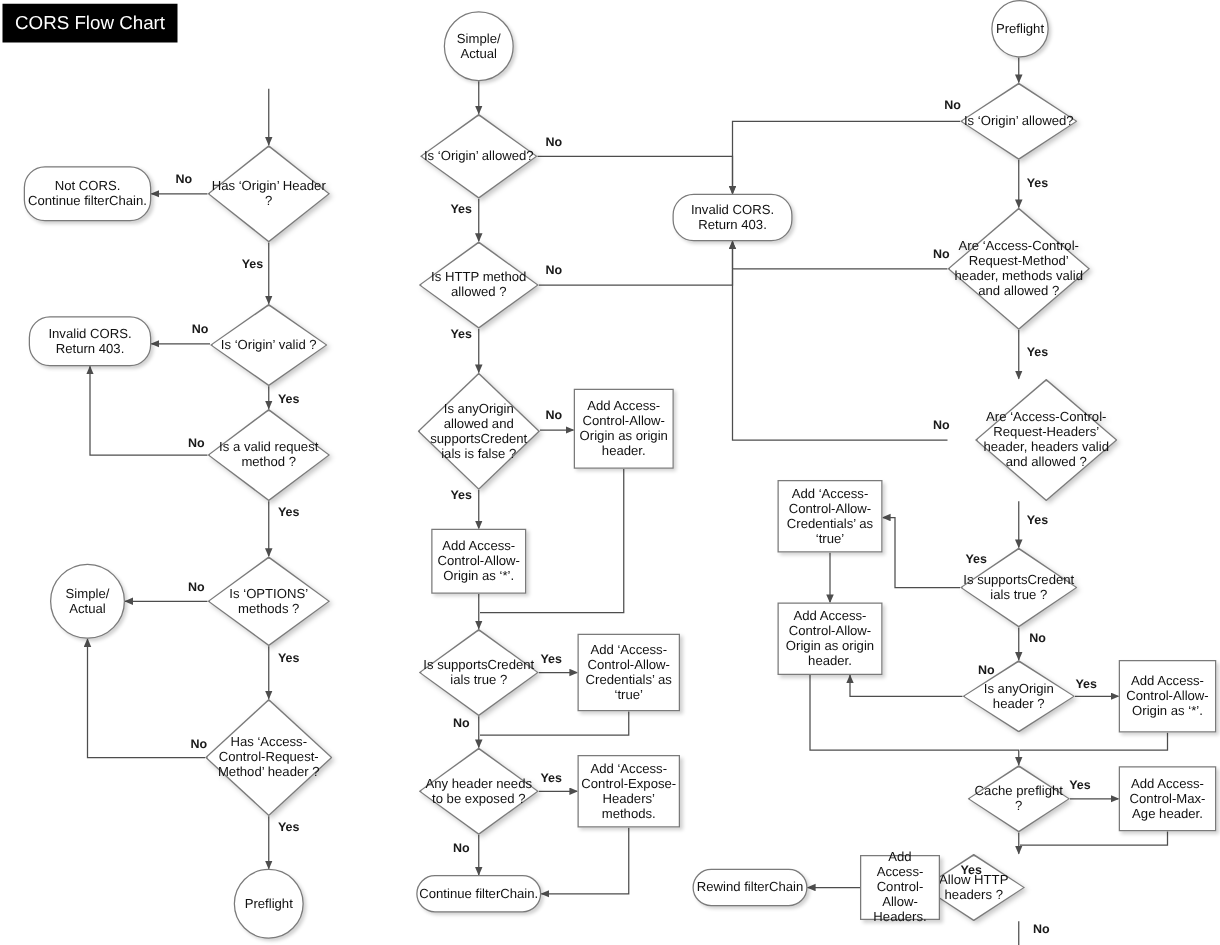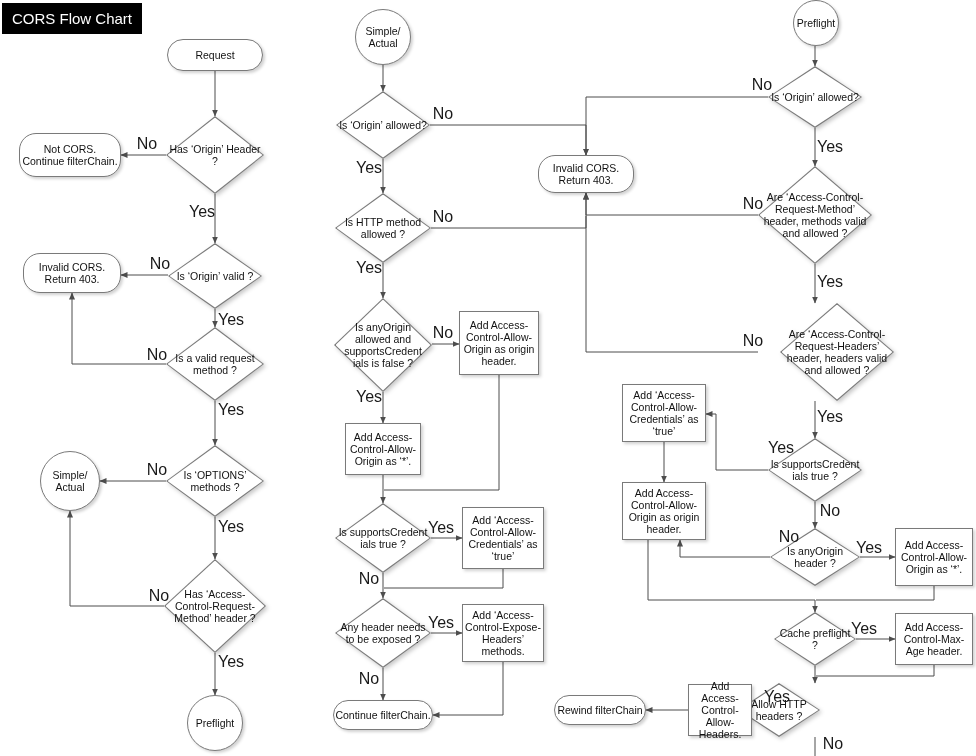--- a/index.html
+++ b/index.html
@@ -19,21 +19,21 @@
   .rect   { background:#fff; border:1px solid #7a7a7a; box-shadow:2px 2px 3px rgba(0,0,0,.18); }
   .term   { background:#fff; border:1px solid #7a7a7a; border-radius:17px; box-shadow:2px 2px 3px rgba(0,0,0,.18); }
   .circle { background:#fff; border:1px solid #7a7a7a; border-radius:50%; box-shadow:2px 2px 3px rgba(0,0,0,.18); }
   .diam   { filter:drop-shadow(2px 2px 2px rgba(0,0,0,.22)); }
   .diam::before { content:""; position:absolute; inset:0; background:#7a7a7a;
                   clip-path:polygon(50% 0,100% 50%,50% 100%,0 50%); }
   .diam::after  { content:""; position:absolute; inset:1.5px; background:#fff;
                   clip-path:polygon(50% 0,100% 50%,50% 100%,0 50%); }
   .one-line .txt { white-space:nowrap; }
 
-  .elabel { position:absolute; transform:translate(-50%,-50%); font-size:16px; color:#1a1a1a; z-index:3; }
+  .elabel { position:absolute; transform:translate(-50%,-50%); font-size:10px; color:#1a1a1a; z-index:3;font-weight:bold; }
 
   .title-badge { position:absolute; left:2px; top:3px; background:#000; color:#fff;
                  font-size:15px; padding:7px 10px; z-index:4; }
 </style>
 </head>
 <body>
 
 <div class="canvas">
 
   <svg class="wires" width="976" height="756">
@@ -90,23 +90,20 @@
     <polyline points="934,665 934,676 816,676"></polyline>
     <polyline class="a" points="774,710 752,710"></polyline>
     <polyline class="a" points="688,710 646,710"></polyline>
     <polyline points="815,737 815,756"></polyline>
   </svg>
 
   <div class="title-badge">
     <span>CORS Flow Chart</span>
   </div>
 
-  <div class="node term" style="left:167px;top:39px;width:96px;height:32px">
-    <span class="txt">Request</span>
-    </div>
   <div class="node diam" style="left:166px;top:116px;width:98px;height:78px">
     <span class="txt">Has ‘Origin’ Header ?</span>
     </div>
   <div class="node term" style="left:19px;top:133px;width:102px;height:44px">
     <span class="txt">Not CORS. Continue filterChain.</span>
     </div>
   <div class="node diam" style="left:168px;top:243px;width:94px;height:66px">
     <span class="txt">Is ‘Origin’ valid ?</span>
     </div>
   <div class="node term" style="left:23px;top:253px;width:98px;height:40px">

